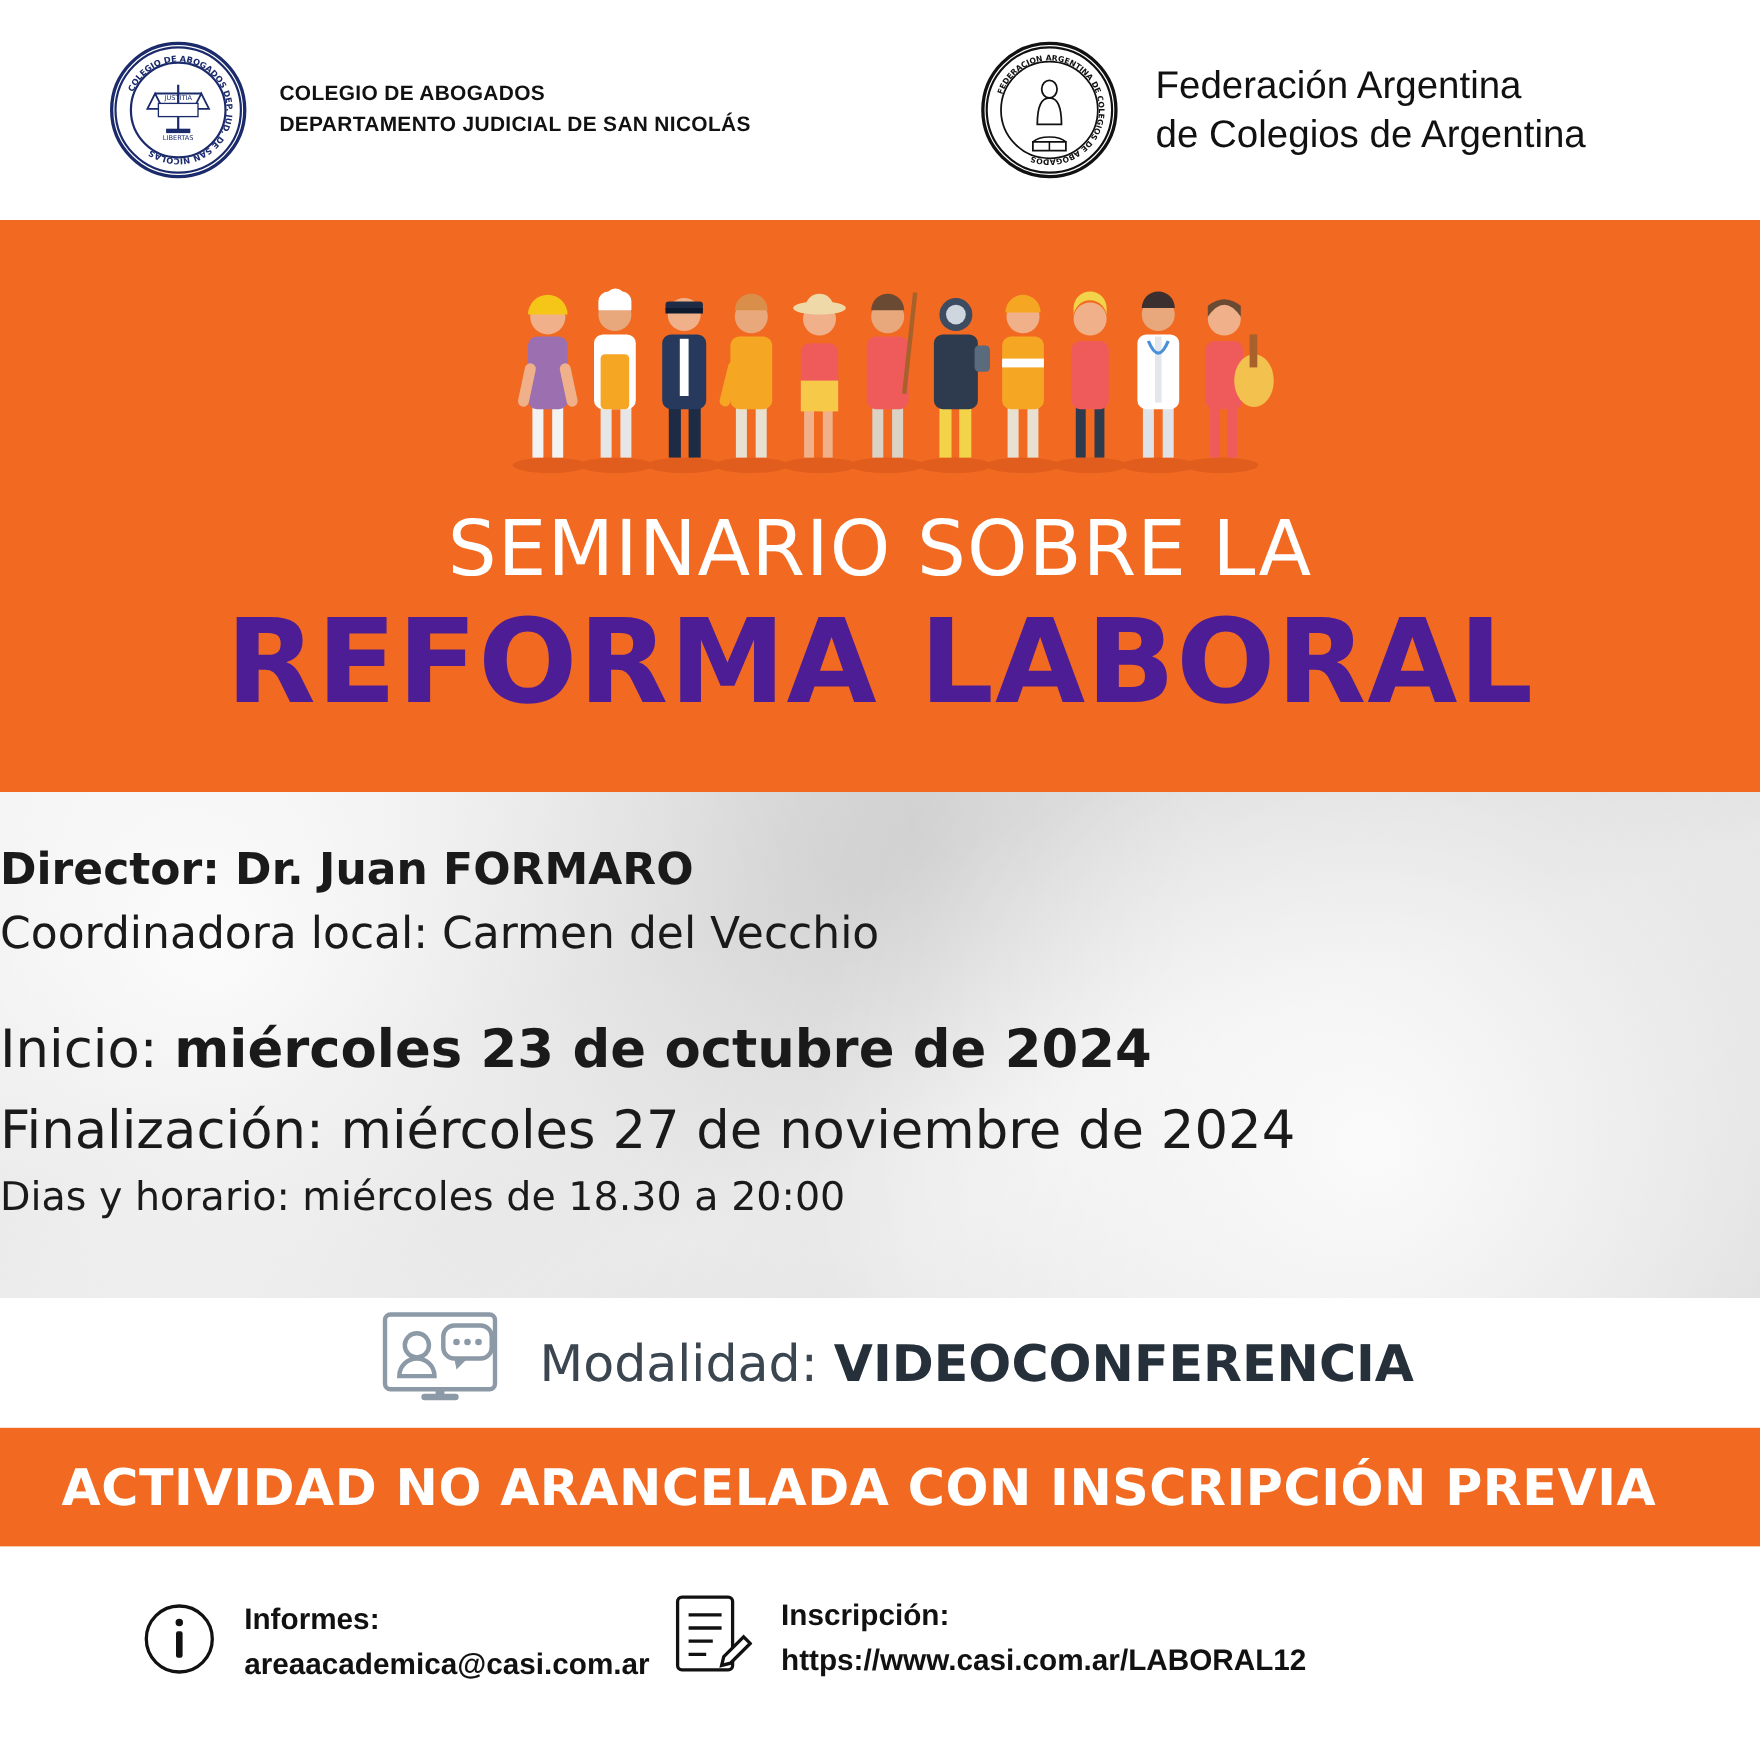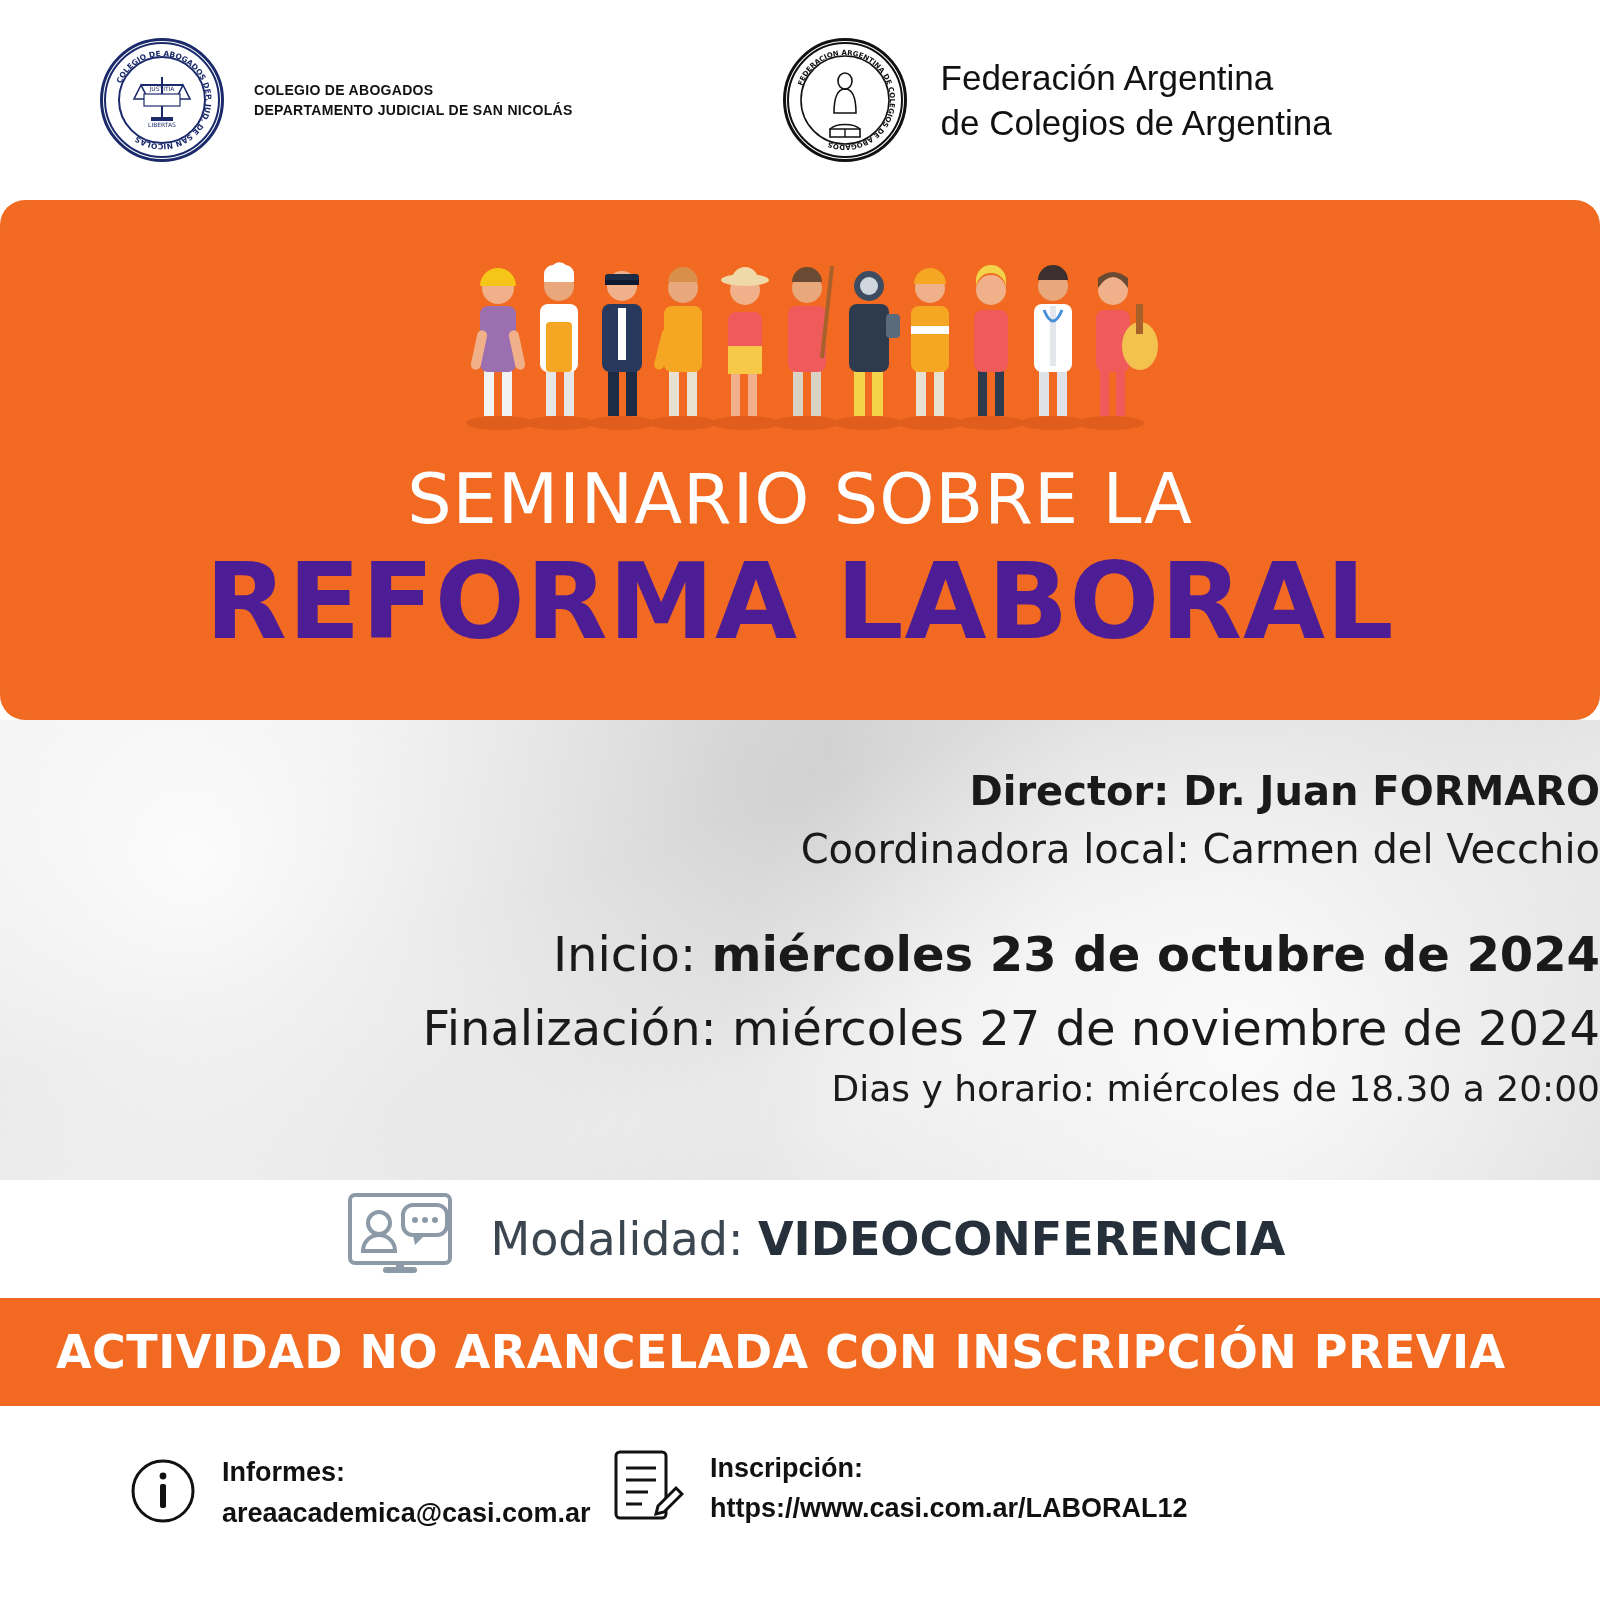--- a/index.html
+++ b/index.html
@@ -57,41 +57,40 @@
     position: relative;
     flex: 0 0 auto;
     background: #ffffff;
     overflow: hidden;
   }
   .seal2 svg { position: absolute; inset: 0; }
 
   .casi-text {
     margin-left: 30px;
     font-weight: bold;
-    font-size: 14px;
+    font-size: 19px;
     line-height: 1.45;
     color: #111111;
     letter-spacing: 0.3px;
   }
   .faca-text {
     margin-left: 34px;
     font-size: 35px;
     line-height: 1.3;
     color: #111111;
   }
 
   
   .banner {
     position: absolute;
     top: 200px; left: 0;
     width: 1600px;
     height: 520px;
     background: #f26a21;
     overflow: hidden;
-    border-radius: 25px;
   }
   .people {
     position: absolute;
     top: 18px;
     left: 50%;
     transform: translateX(-50%);
     width: 720px;
     height: 220px;
   }
   .title-small {
@@ -123,21 +122,21 @@
     top: 720px; left: 0;
     width: 1600px;
     height: 460px;
     background:
       radial-gradient(circle at 12% 30%, rgba(255,255,255,0.9) 0%, rgba(255,255,255,0) 45%),
       radial-gradient(circle at 78% 70%, rgba(255,255,255,0.85) 0%, rgba(255,255,255,0) 40%),
       radial-gradient(circle at 45% 12%, rgba(190,190,190,0.45) 0%, rgba(255,255,255,0) 38%),
       radial-gradient(circle at 88% 18%, rgba(205,205,205,0.5) 0%, rgba(255,255,255,0) 35%),
       radial-gradient(circle at 25% 85%, rgba(200,200,200,0.5) 0%, rgba(255,255,255,0) 35%),
       linear-gradient(160deg, #e7e7e7 0%, #d9d9d9 35%, #efefef 60%, #dcdcdc 100%);
-    text-align: right;
+    text-align: left;
     color: #1a1a1a;
   }
   .det-director {
     margin-top: 48px;
     font-size: 40px;
     font-weight: bold;
     font-family: "DejaVu Sans", sans-serif;
   }
   .det-coord {
     margin-top: 12px;

